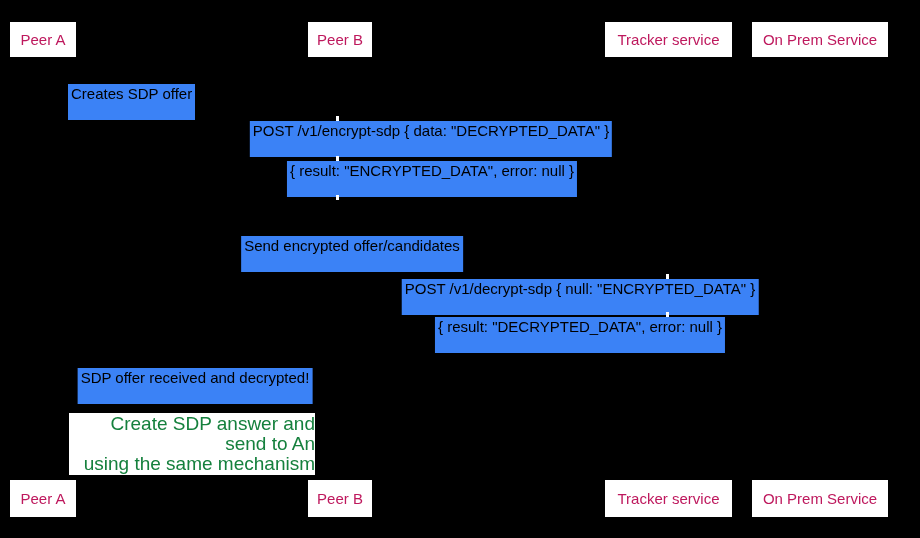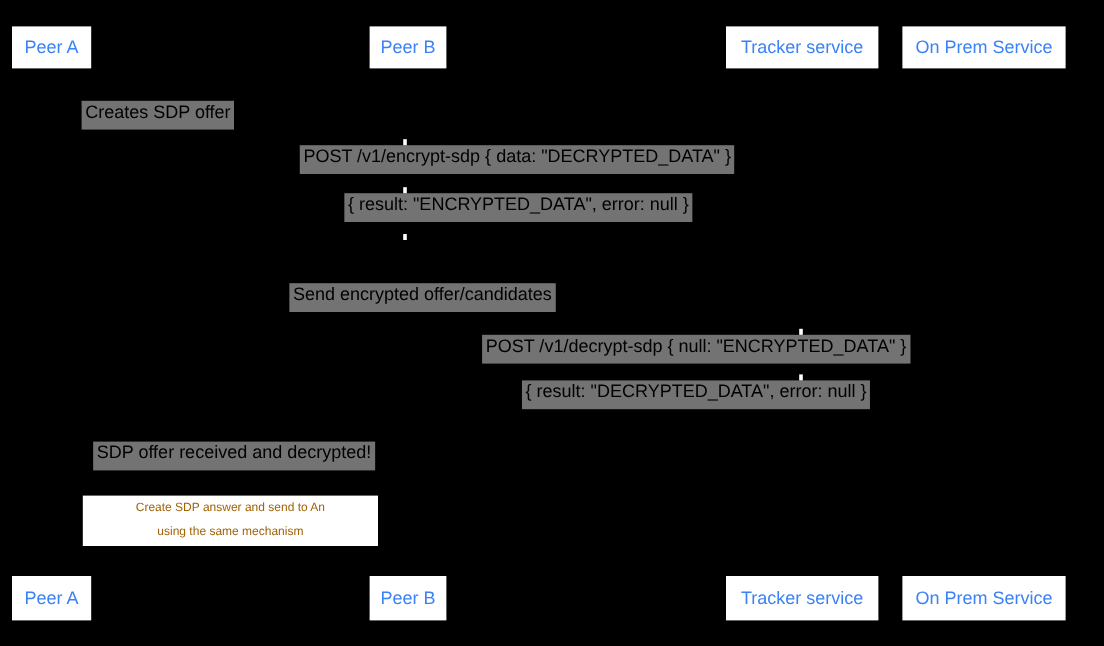--- a/index.html
+++ b/index.html
@@ -12,48 +12,48 @@
     width: 920px;
     height: 538px;
     background: #000000;
     font-family: "Liberation Sans", sans-serif;
     overflow: hidden;
   }
   .actor {
     position: absolute;
     height: 35px;
     background: #ffffff;
-    color: #3b82f6;
+    color: #be185d;
     display: flex;
     align-items: center;
     justify-content: center;
     font-size: 15px;
     white-space: nowrap;
     text-align: right;
   }
   .actor.bottom { height: 37px; }
   .msg {
     position: absolute;
-    background: #737373;
+    background: #3b82f6;
     color: #000000;
     font-size: 15px;
     line-height: 20px;
-    height: 24px;
+    height: 36px;
     padding: 0 3px;
     white-space: nowrap;
   }
   .msg.centered { transform: translateX(-50%); }
   .note {
     position: absolute;
     transform: translateX(-50%);
     background: #ffffff;
-    color: #a16207;
-    font-size: 10px;
+    color: #15803d;
+    font-size: 19px;
     line-height: 20px;
-    text-align: center;
+    text-align: right;
     width: 246px;
     padding: 1px 0;
   }
   .dash {
     position: absolute;
     width: 3px;
     height: 5px;
     background: #ffffff;
   }
 </style>

